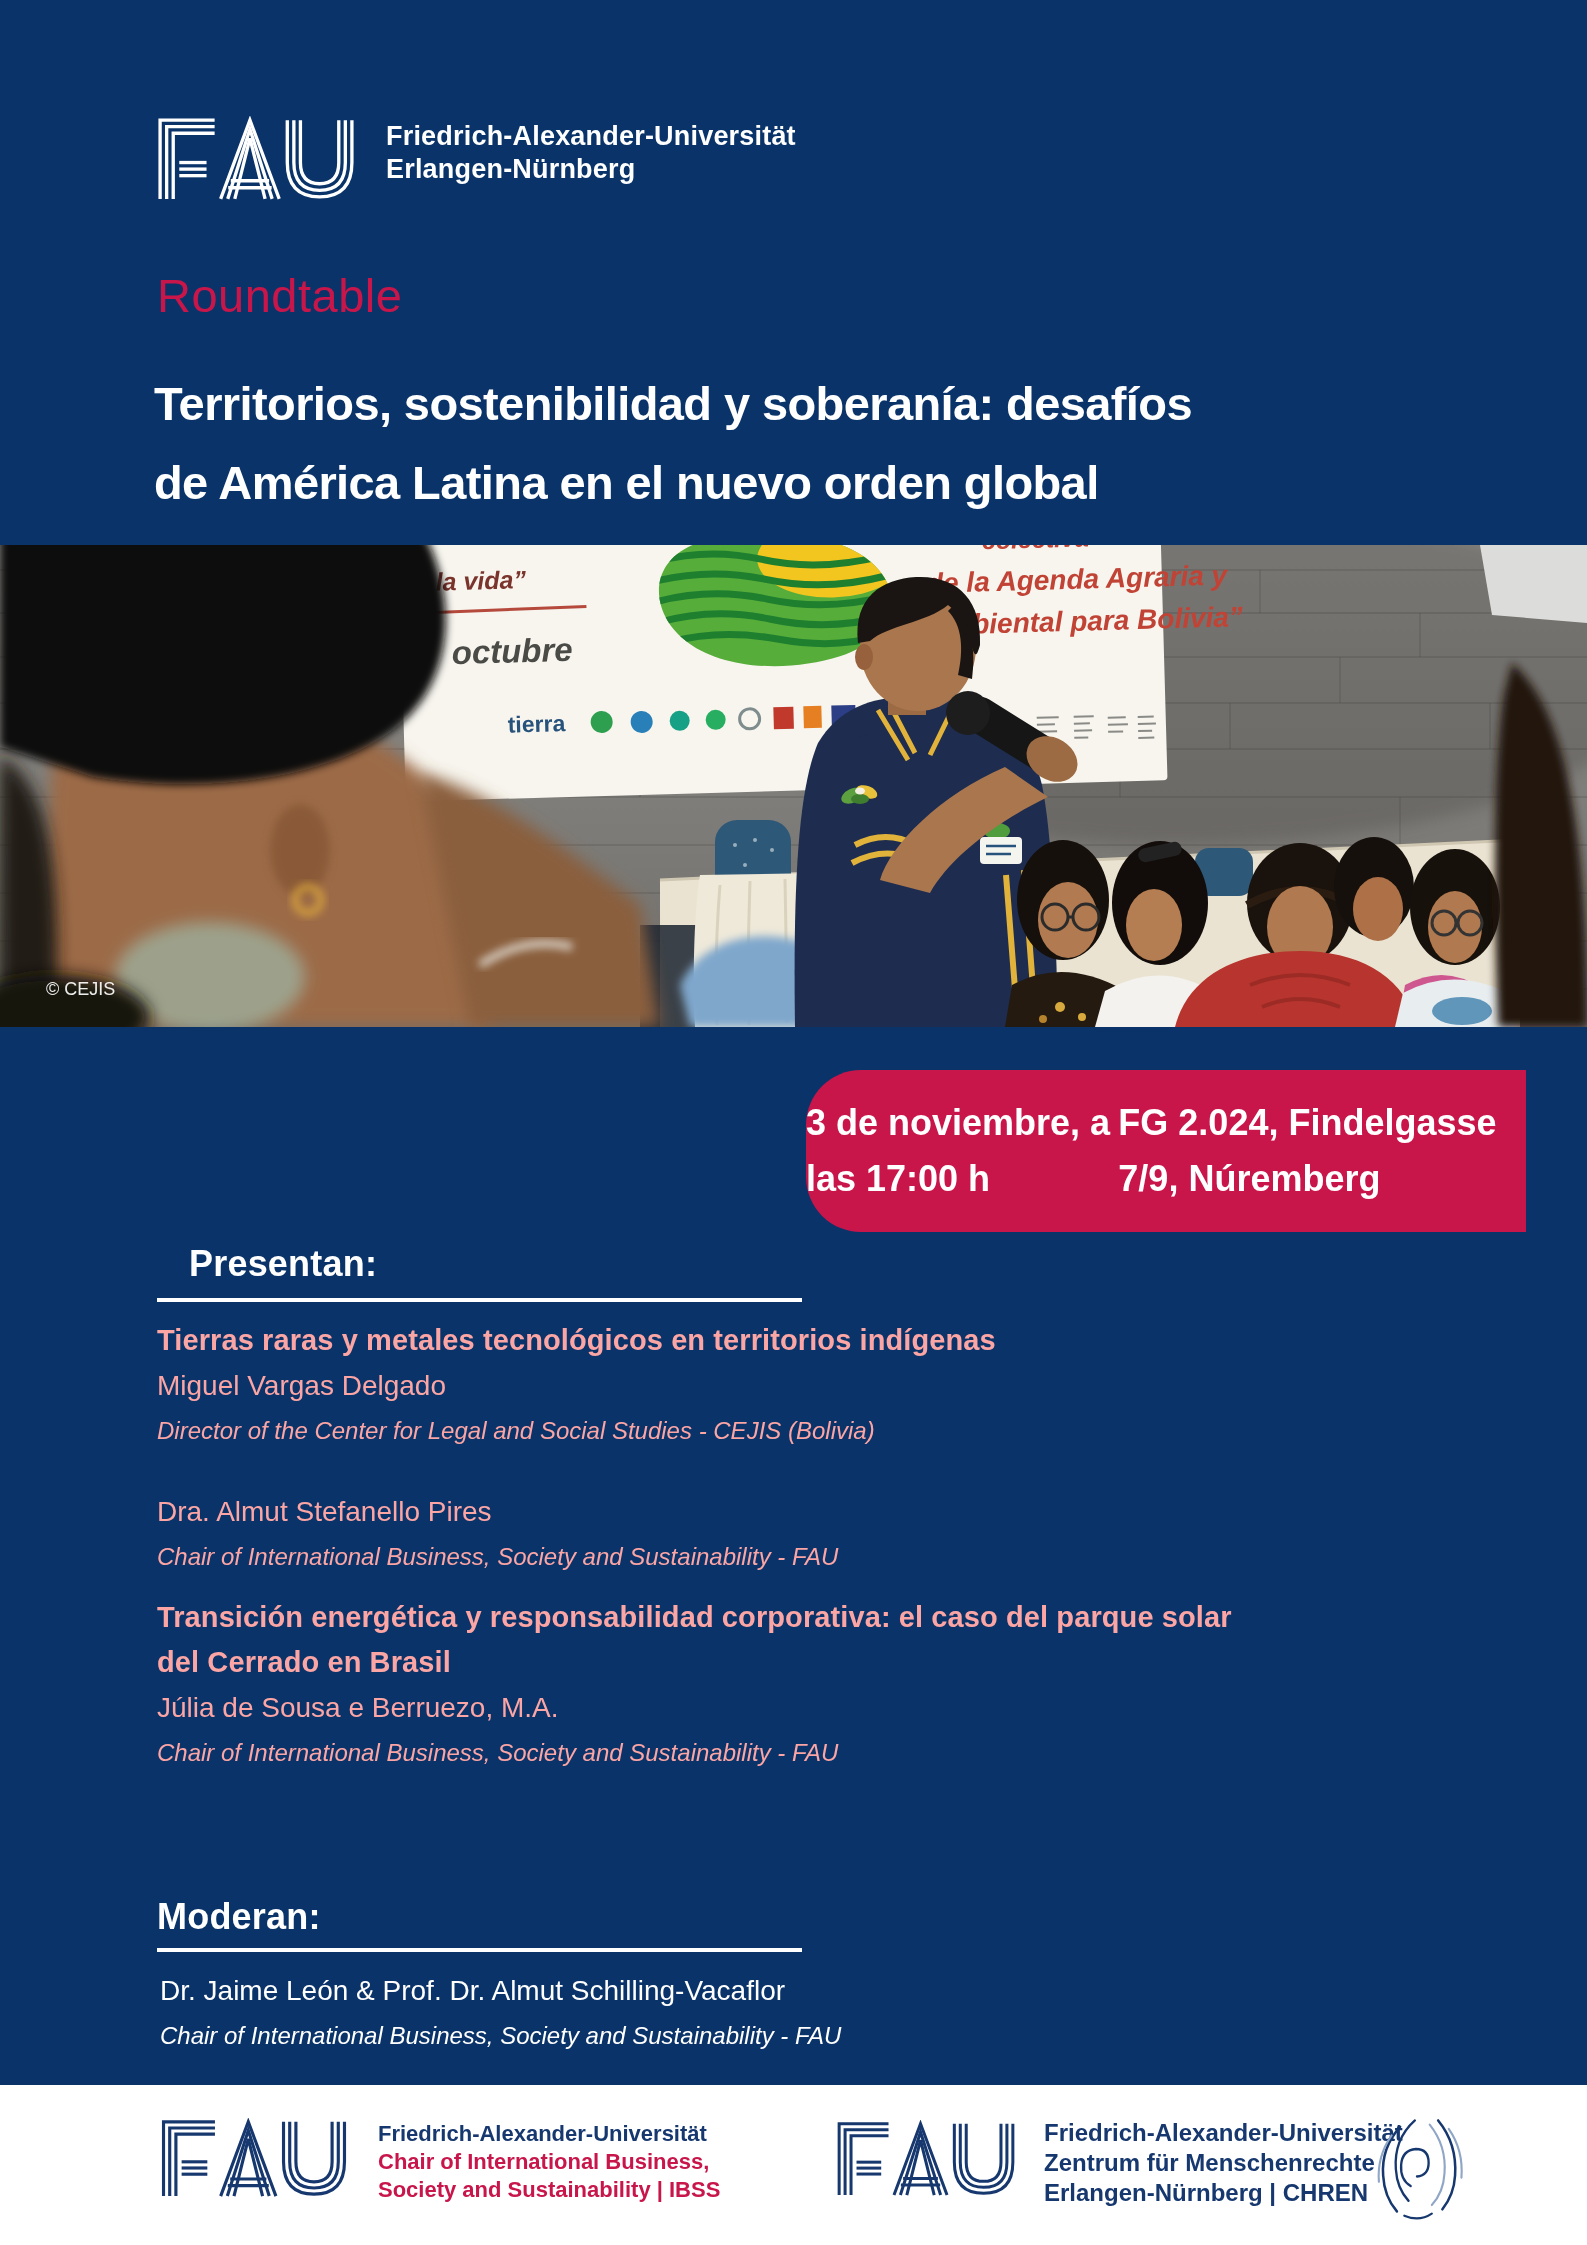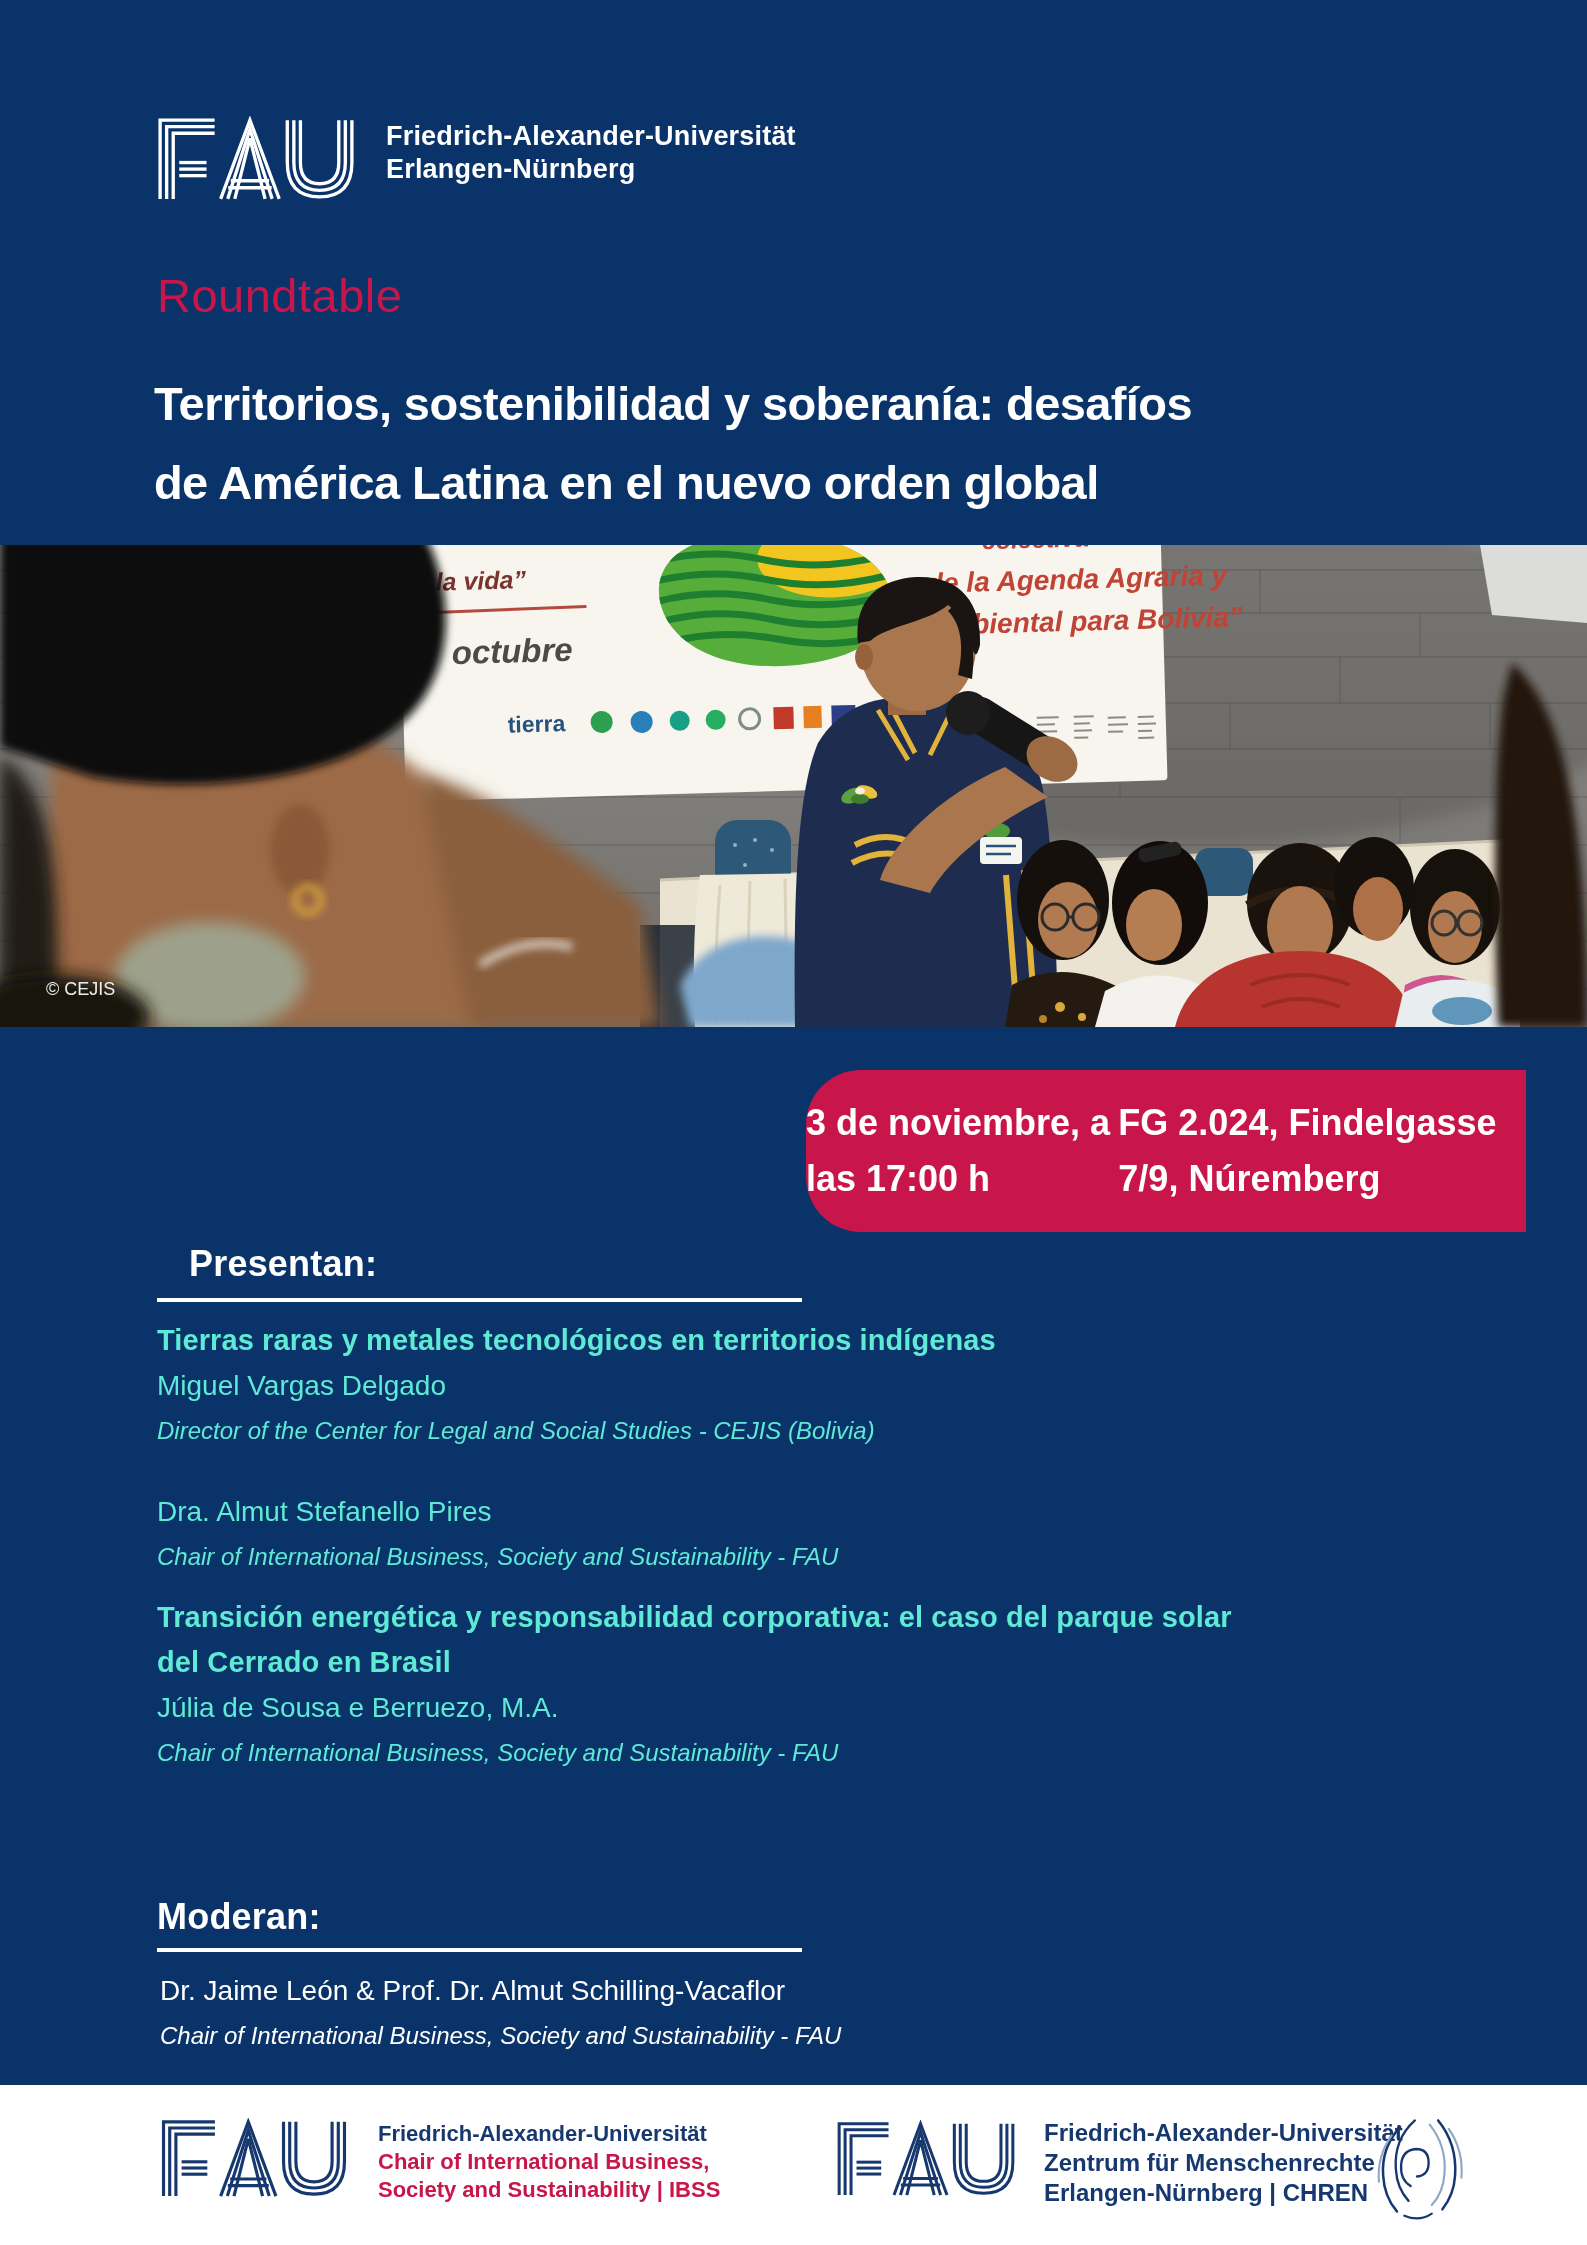--- a/index.html
+++ b/index.html
@@ -23,21 +23,21 @@
   .event-box{
     left:806px;top:1070px;width:720px;height:162px;
     background:var(--red);
     border-radius:55px 0 0 55px;
     display:flex;justify-content:center;align-items:center;
     color:#fff;font-size:36px;line-height:56px;font-weight:700;
   }
   
   .sec-heading{color:#fff;font-size:36px;font-weight:bold;letter-spacing:0.2px;}
   .rule{background:#fff;height:4px;width:645px;}
-  .entries{left:157px;top:1318px;width:1340px;color:#5eead4;}
+  .entries{left:157px;top:1318px;width:1340px;color:#fca5a5;}
   .entry-title{font-size:29px;font-weight:bold;line-height:45px;letter-spacing:0.1px;}
   .entry-name{font-size:28px;font-weight:400;line-height:45px;}
   .entry-aff{font-size:24px;font-style:italic;font-weight:400;line-height:45px;}
   .mb36{margin-bottom:36px;} .mb16{margin-bottom:16px;}
   .moderan-block{left:160px;top:1968px;width:1340px;color:#fff;}
   
   .footer{left:0;top:2085px;width:1587px;height:160px;background:#ffffff;}
   .fau-logo-left{left:154px;top:2118px;width:200px;height:80px;color:#16386F;}
   .footer-text-left{left:378px;top:2120px;font-size:22px;font-weight:bold;line-height:28px;}
   .fau-logo-right{left:830px;top:2120px;width:192px;height:77px;color:#16386F;}

